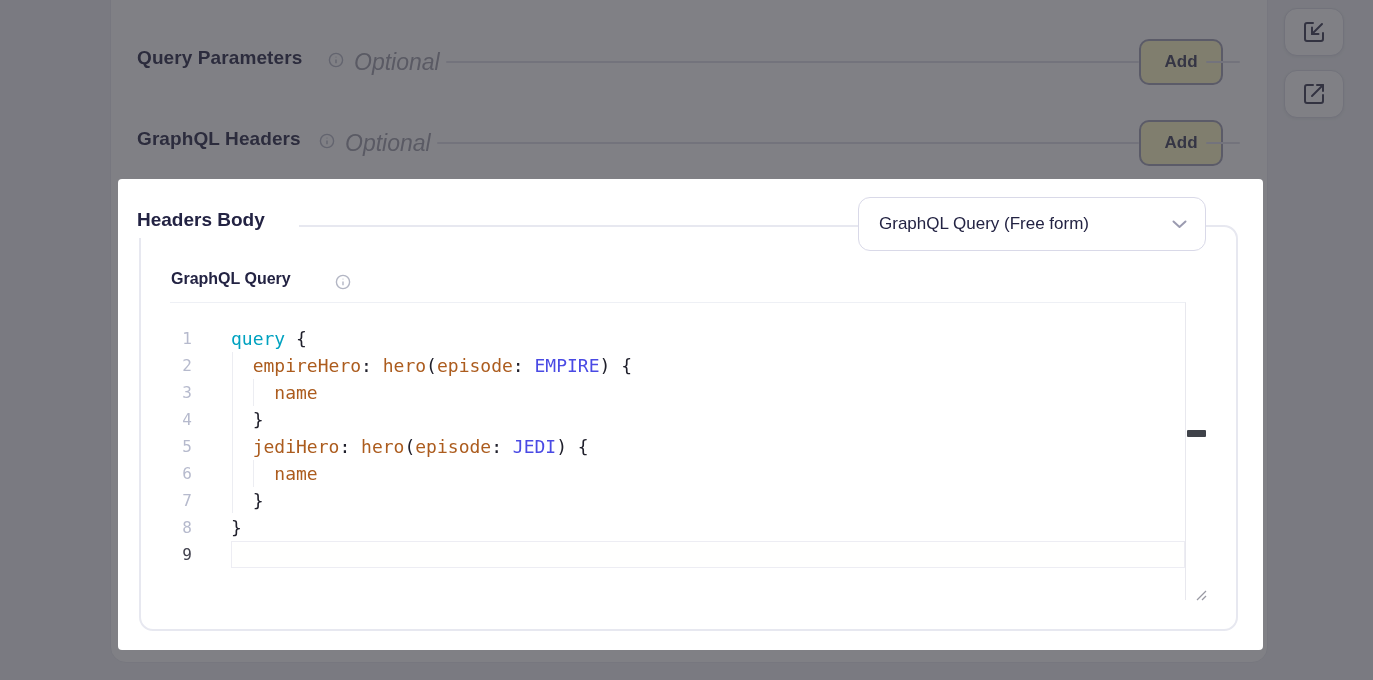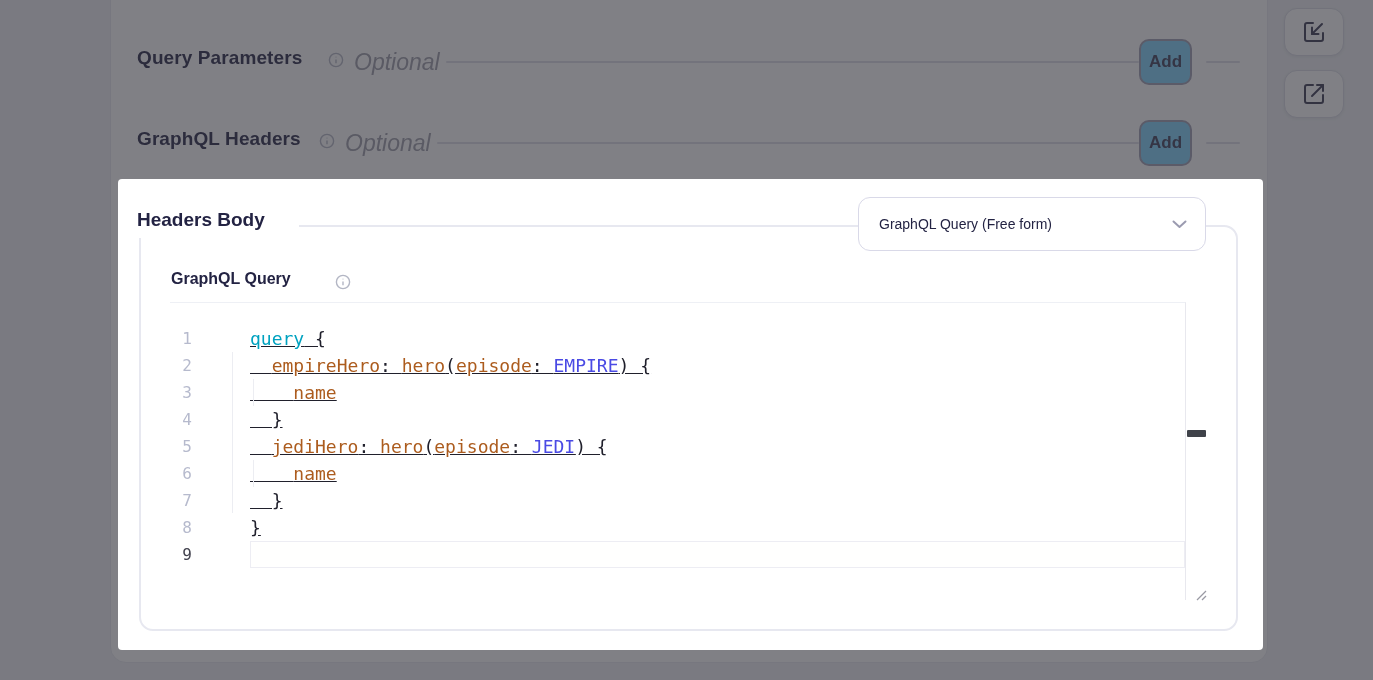--- a/index.html
+++ b/index.html
@@ -9,22 +9,22 @@
   .stage { position:absolute; inset:0;padding-left:17px; }
 
   
   .card { position:absolute; left:110px; top:-30px; width:1158px; height:693px;
           background:#ffffff; border:1px solid #e7e8ee; border-radius:16px; }
 
   
   .sec-title { position:absolute; font-size:19px; font-weight:700; color:#232343; letter-spacing:.1px; }
   .optional  { position:absolute; font-size:23px; font-style:italic; color:#9b9ca8; }
   .divline   { position:absolute; height:2px; background:#dcdde6; border-radius:1px; }
-  .add-btn   { position:absolute; width:53px; height:46px; border:2px solid #9d9db2; border-radius:10px;
-               background:#7dd3fc; color:#3a3a56; font-size:17px; font-weight:700;
+  .add-btn   { position:absolute; width:84px; height:46px; border:2px solid #9d9db2; border-radius:10px;
+               background:#fef9c3; color:#3a3a56; font-size:17px; font-weight:700;
                display:flex; align-items:center; justify-content:center; cursor:pointer;
                font-family:"Liberation Sans", sans-serif; }
 
   .info-ic { position:absolute; width:16px; height:16px; color:#b3b6c4; }
   .info-ic svg { display:block; }
 
   
   .fab { position:absolute; left:1284px; width:60px; height:48px; background:#fff;
          border:1px solid #d9dae4; border-radius:13px; display:flex; align-items:center;
          justify-content:center; color:#35354e; cursor:pointer; box-shadow:0 1px 3px rgba(30,30,60,.07); }
@@ -32,33 +32,33 @@
 
   
   .fieldset { position:absolute; left:139px; top:225px; width:1099px; height:406px;
               border:2px solid #e7e8f0; border-radius:14px; background:#fff; }
   .mask-title { position:absolute; left:118px; top:196px; width:181px; height:42px; background:#fff; }
   .rb-title { position:absolute; left:137px; top:209px; font-size:19px; font-weight:700; color:#232343; }
 
   .select { position:absolute; left:858px; top:197px; width:348px; height:54px; background:#fff;
             border:1.5px solid #d9d9e8; border-radius:12px; display:flex; align-items:center;
             padding:0 18px 0 20px; cursor:pointer; }
-  .select .val { font-size:14px; color:#232343; flex:1; }
+  .select .val { font-size:17px; color:#232343; flex:1; }
   .select .chev { color:#9b9bb0; margin-left:8px; }
 
   .gq-label { position:absolute; left:171px; top:270px; font-size:16px; font-weight:700; color:#232343; }
 
   
   .editor { position:absolute; left:170px; top:302px; width:1016px; height:298px;
             background:#fff; border-top:1px solid #eef0f5; border-right:1px solid #e8e8ee;
             padding-top:22px; cursor:text; font-family:"DejaVu Sans Mono", monospace; }
   .code-row { display:flex; height:27px; line-height:27px; white-space:pre; }
   .code-row .ln { width:22px; text-align:right; font-size:16px; color:var(--c-lnum,#b6bacd); flex:0 0 22px; }
   .code-row.active .ln { color:var(--c-lnum-a,#42424e); }
-  .code-row .code { margin-left:58px; font-size:18px; color:var(--c-punct,#20202c);text-decoration:underline; }
+  .code-row .code { margin-left:39px; font-size:18px; color:var(--c-punct,#20202c); }
   .code-row.active .code { flex:1; border:1px solid #ededf3; background:#fffffe; margin-right:0; }
   .tok-kw    { color:var(--c-kw,#00a2c0); }
   .tok-field { color:var(--c-field,#ac5c1e); }
   .tok-enum  { color:var(--c-enum,#4a4ae4); }
   .tok-punct { color:var(--c-punct,#20202c); }
 
   .iguide { position:absolute; width:1px; background:#ecedf2; }
   .scroll-thumb { position:absolute; left:1187px; top:430px; width:19px; height:7px;
                   background:#3f4249; border-radius:1px; cursor:pointer; }
   .resize-grip { position:absolute; left:1192px; top:586px; color:#9a9aa4; cursor:nwse-resize; }

